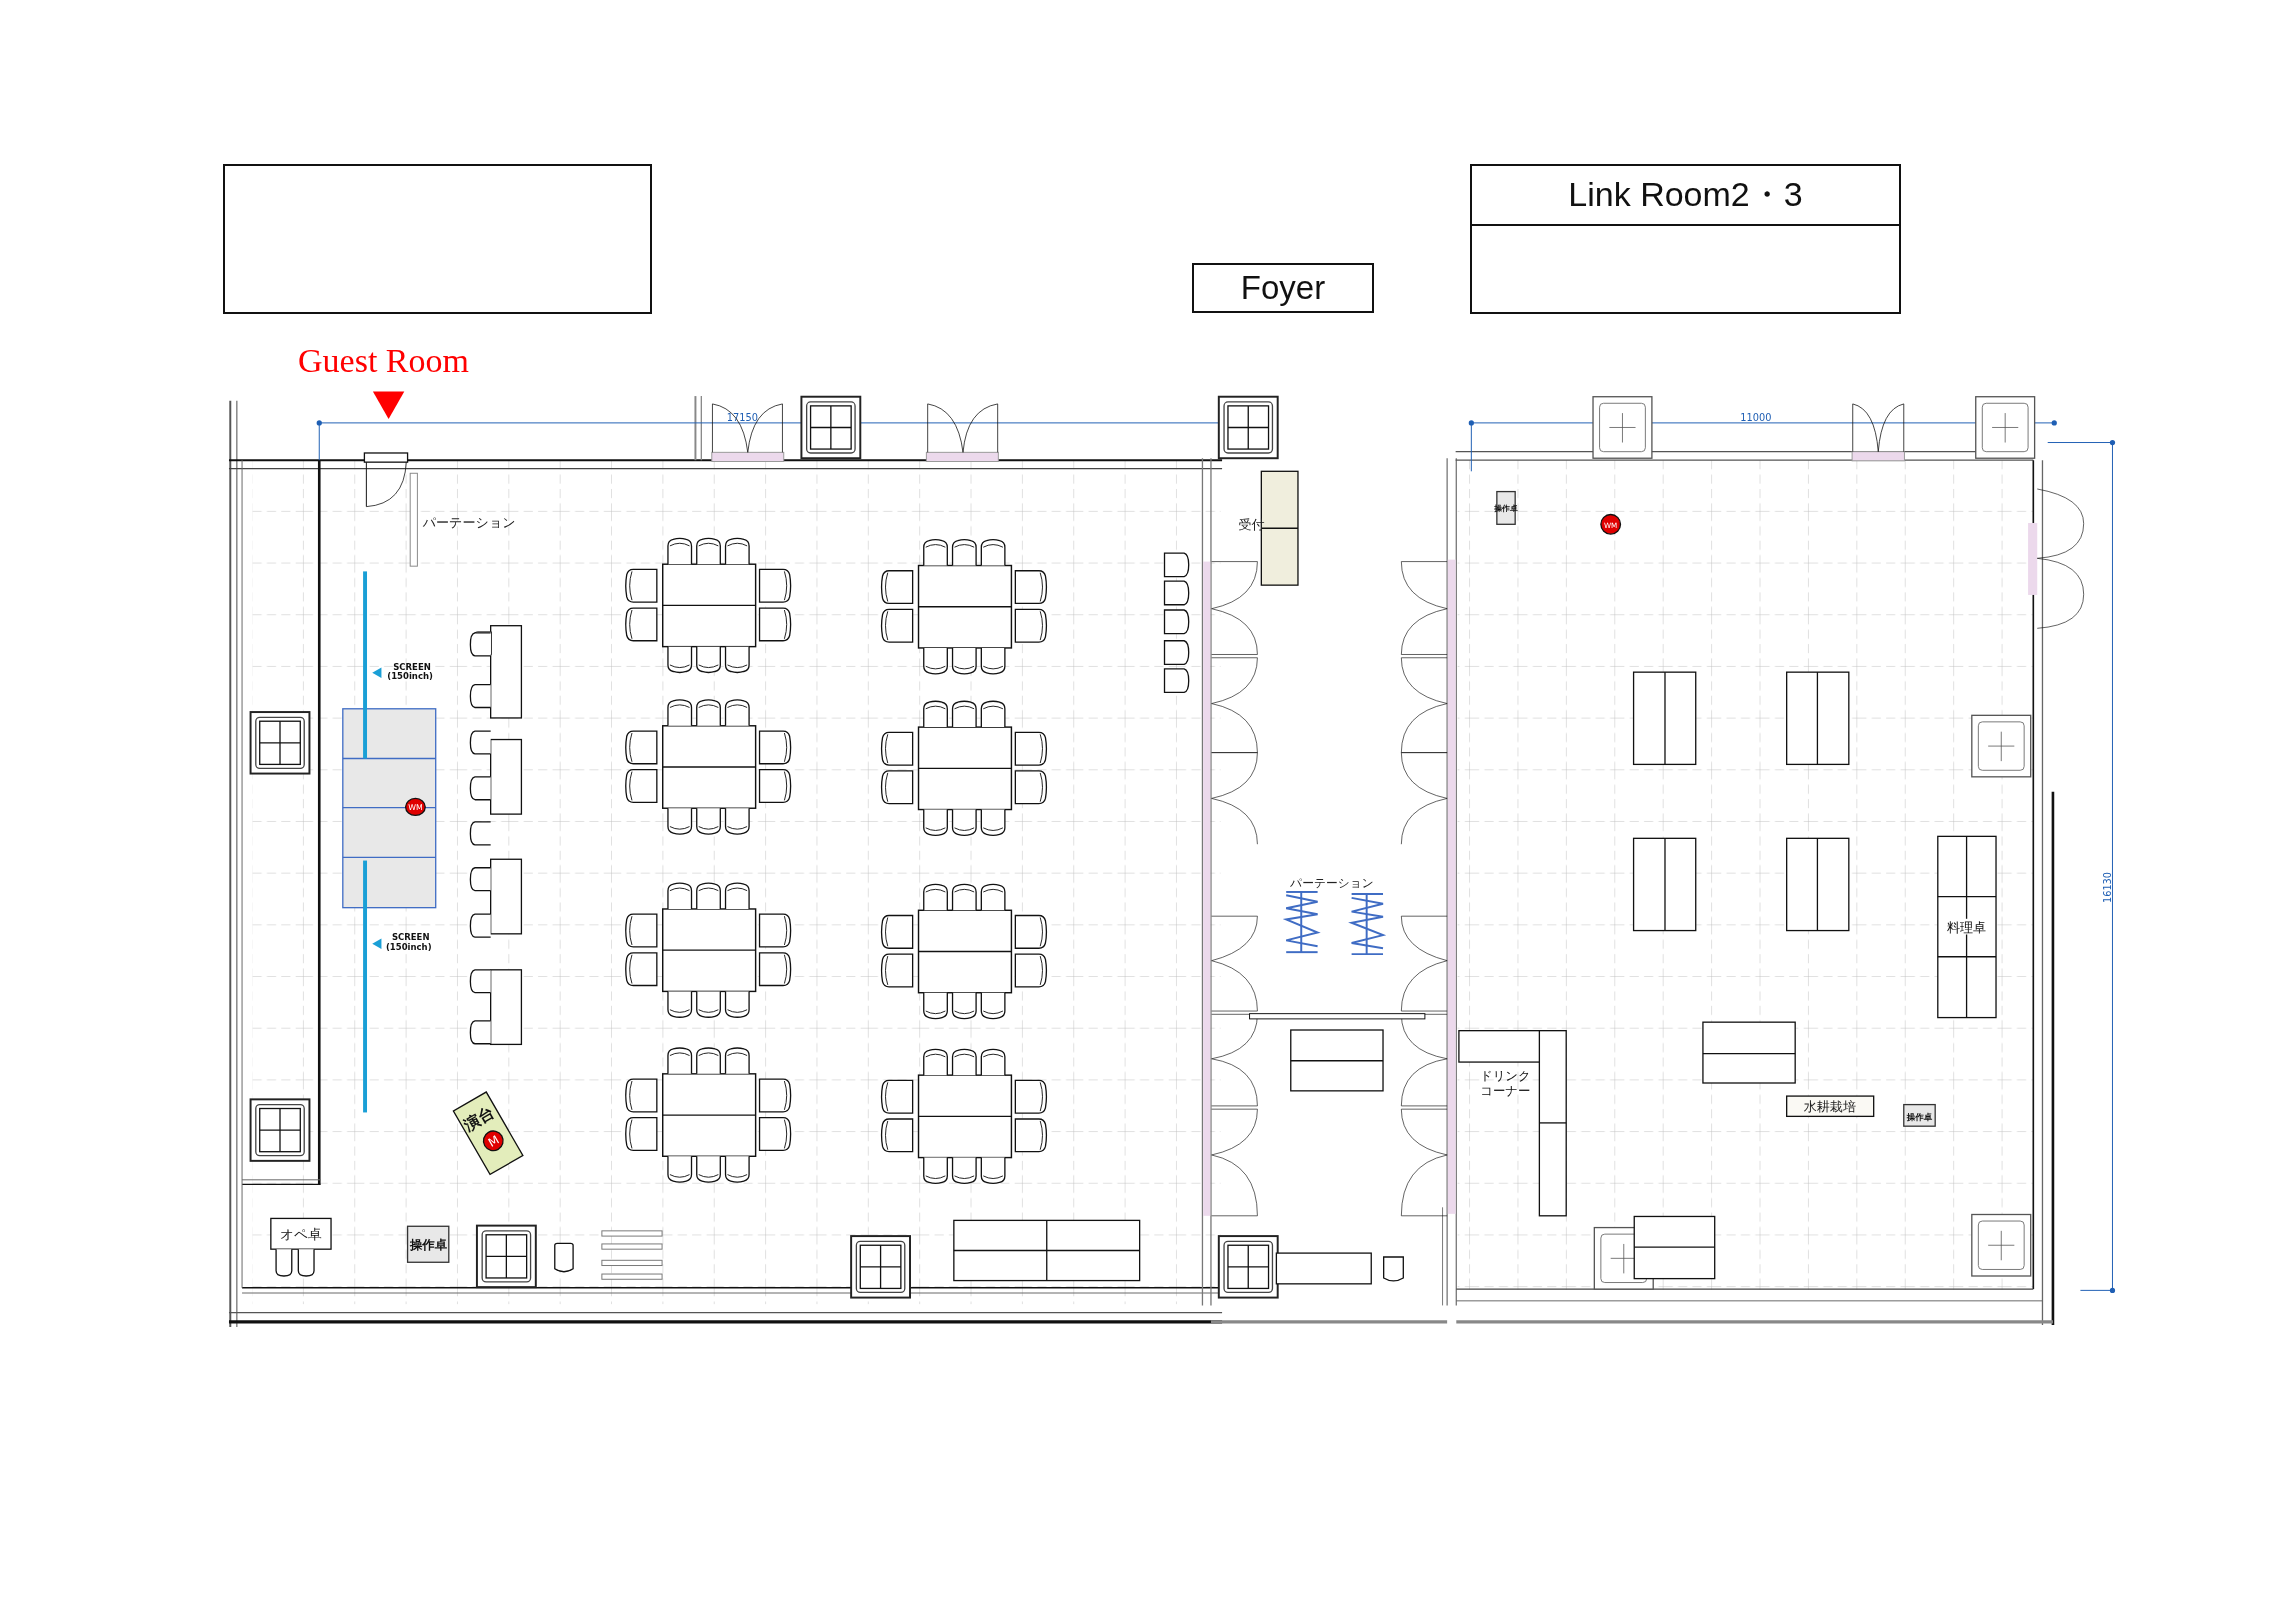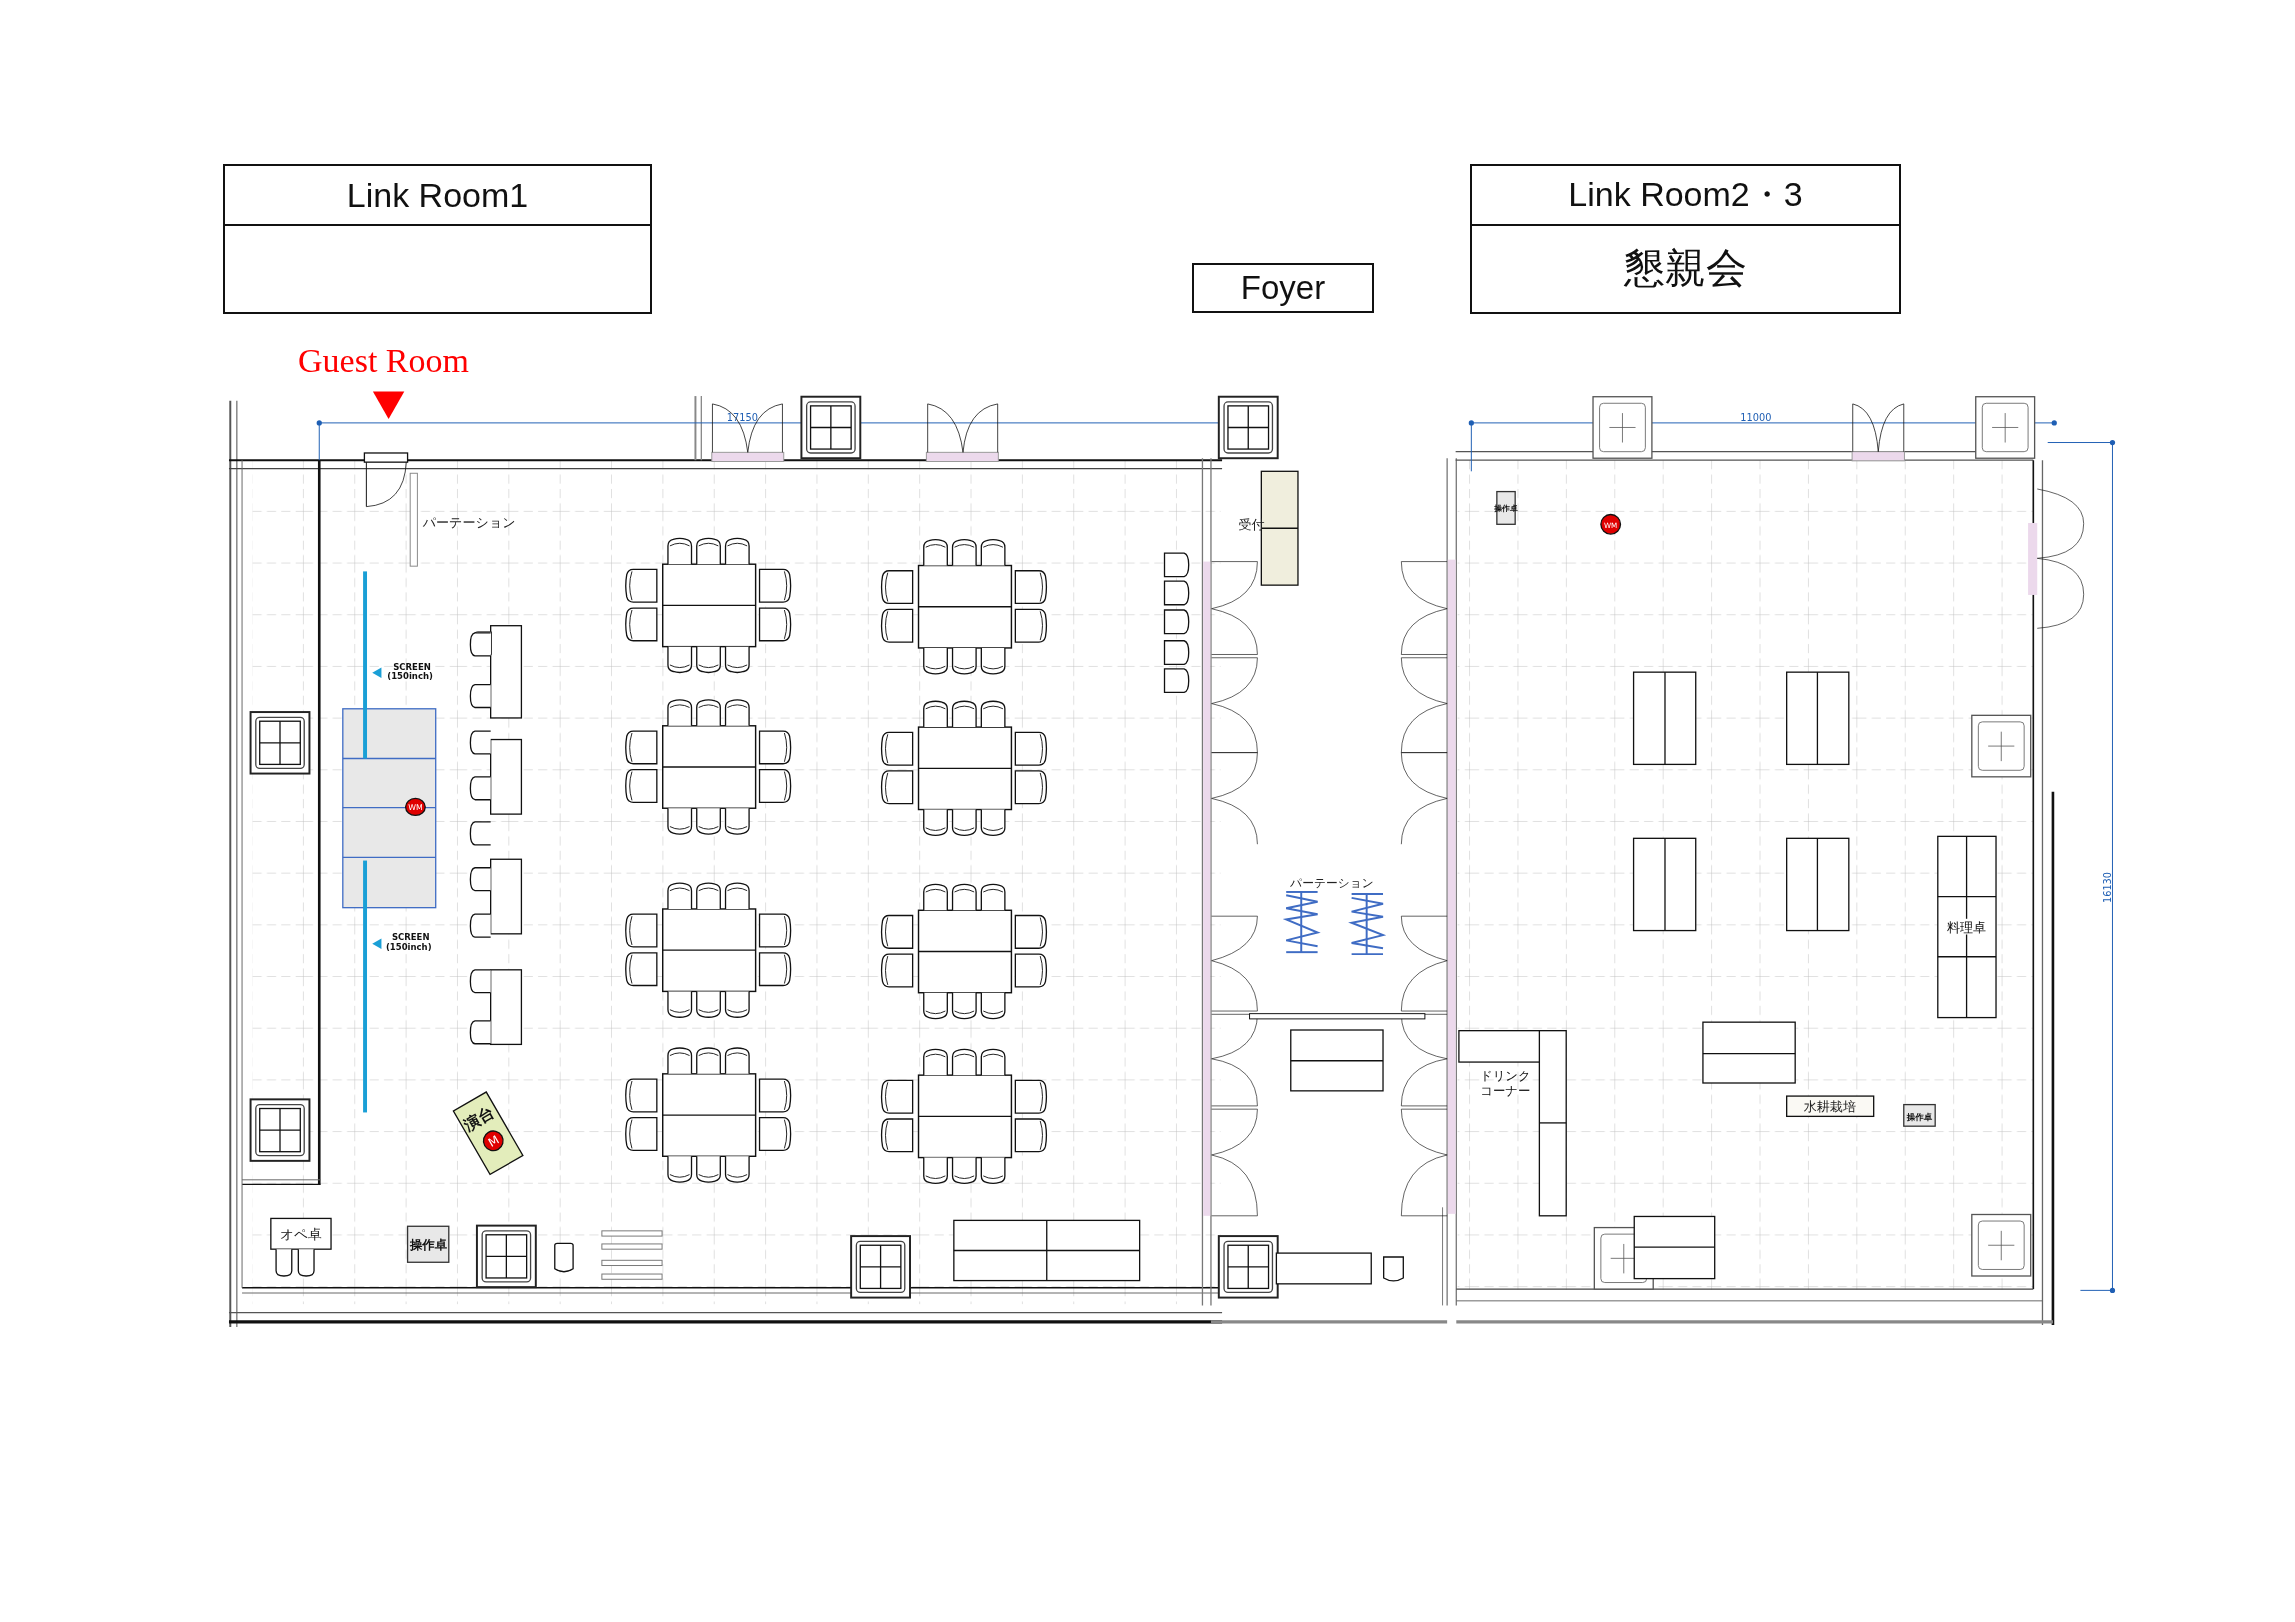--- a/index.html
+++ b/index.html
@@ -15,26 +15,24 @@
                align-items: center; justify-content: center; font-size: 33px; color: #111;
                font-family: "Liberation Sans", "DejaVu Sans", sans-serif; }
   .guest { position: absolute; color: #ff0000; font-size: 34px;
            font-family: Liberation Serif, serif; }
   svg text { font-family: "DejaVu Sans", sans-serif; }
 </style>
 </head>
 <body>
 
 <div class="label-box" style="left:223px; top:164px; width:429px; height:150px;">
-  <div class="row top">Link Room1</div>
 </div>
 
 <div class="label-box" style="left:1470px; top:164px; width:431px; height:150px;">
   <div class="row top">Link Room2・3</div>
-  <div class="row bottom">懇親会</div>
 </div>
 
 <div class="foyer-box" style="left:1192px; top:263px; width:182px; height:50px;">Foyer</div>
 
 <div class="guest" style="left:298px; top:342px;">Guest Room</div>
 
 <svg class="plan" width="2295" height="1623" viewBox="0 0 3508 2480" xmlns="http://www.w3.org/2000/svg">
   <defs>
     <pattern id="gridL" x="386" y="703" width="78.5" height="79" patternUnits="userSpaceOnUse">
       <path d="M78.5 0 V79 M0 79 H78.5" fill="none" stroke="#bcbcbc" stroke-width="1.4" stroke-dasharray="14 8"></path>

